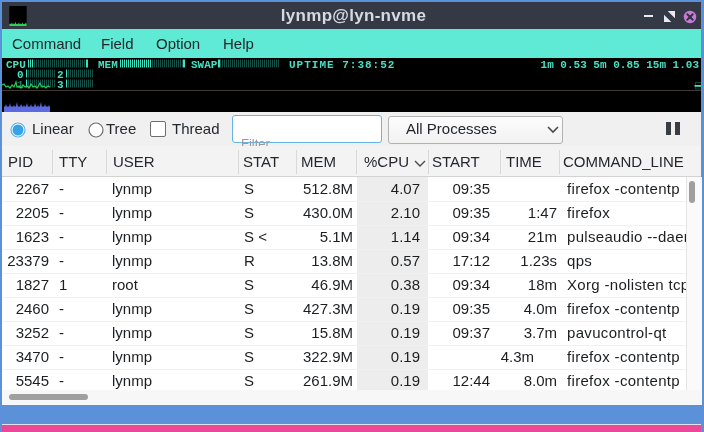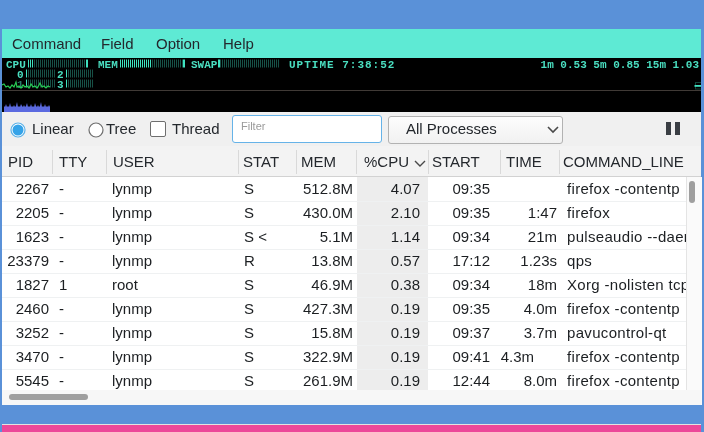--- a/index.html
+++ b/index.html
@@ -15,21 +15,21 @@
   .menubar span{position:absolute;top:6px;}
   
   .panel1{position:absolute;left:2px;top:58px;width:699px;height:33px;background:#000;}
   .redline{position:absolute;left:2px;top:90px;width:699px;height:1px;background:#403a36;}
   .panel2{position:absolute;left:2px;top:91px;width:699px;height:21px;background:#000;}
   
   .toolbar{position:absolute;left:2px;top:112px;width:699px;height:34px;background:#f0f0f0;}
   .tlabel{position:absolute;top:8px;font-size:15px;color:#24282d;}
   .filter{position:absolute;left:230px;top:3px;width:148px;height:26px;background:#fff;
           border:1px solid #66b3e8;border-radius:3px;}
-  .filter span{position:absolute;left:8px;top:4px;color:#9a9a9a;font-size:11px;}
+  .filter span{position:absolute;left:8px;top:20px;color:#9a9a9a;font-size:13px;}
   .combo{position:absolute;left:386px;top:4px;width:173px;height:26px;border:1px solid #b2b2b2;
          border-radius:3px;background:linear-gradient(#fdfdfd,#f1f1f1);}
   .combo span{position:absolute;left:17px;top:3px;font-size:15px;color:#24282d;}
   
   .thead{position:absolute;left:2px;top:146px;width:699px;height:31px;background:#f3f3f3;
          border-bottom:0px;}
   .thead .cell{position:absolute;top:7px;font-size:15px;color:#24282d;}
   .thead .vsep{position:absolute;top:4px;height:24px;width:1px;background:#d9d9d9;}
   .headline{position:absolute;left:2px;top:176px;width:699px;height:1px;background:#d2d2d2;}
   
@@ -45,20 +45,36 @@
   .hband{position:absolute;left:2px;top:390px;width:699px;height:15px;background:#f7f7f7;}
   .hthumb{position:absolute;left:9px;top:394px;width:79px;height:6px;background:#9f9f9f;border-radius:3px;}
   
   .status{position:absolute;left:2px;top:424px;width:699px;height:24px;background:#ec4899;
           font-size:15px;color:#2b2f33;border-top:1px solid #e2e2e2;}
   .status span{position:absolute;left:1px;top:5px;}
   .lcd{font-family:"Liberation Mono",monospace;font-weight:bold;color:#4adec0;}
 </style></head>
 <body>
 <div class="win">
+  <div class="titlebar">
+    <div class="title">lynmp@lyn-nvme</div>
+    <svg class="abs" style="left:7px;top:4px" width="18" height="20" viewBox="0 0 20 23">
+      <rect x="0" y="0" width="20" height="23" fill="#000"></rect>
+      <path d="M0 21 L1 20 L2 21 L3 19 L4 21 L5 20 L6 21 L7 18 L8 21 L9 20 L10 21 L11 19 L12 21 L13 20 L14 21 L15 19 L16 21 L17 20 L18 21 L19 19 L20 21 L20 23 L0 23 Z" fill="#2fd257"></path>
+    </svg>
+    <div class="abs" style="left:642px;top:13px;width:9px;height:2px;background:#e8eaee;"></div>
+    <svg class="abs" style="left:662px;top:9px" width="11" height="11" viewBox="0 0 12 12">
+      <polygon points="4,0 12,0 12,8" fill="#e8eaee"></polygon>
+      <polygon points="0,4 8,12 0,12" fill="#e8eaee"></polygon>
+    </svg>
+    <svg class="abs" style="left:681px;top:8px" width="14" height="14" viewBox="0 0 18 18">
+      <circle cx="9" cy="9" r="8" fill="#c87ad8"></circle>
+      <path d="M5.5 5.5 L12.5 12.5 M12.5 5.5 L5.5 12.5" stroke="#30343f" stroke-width="2.4" stroke-linecap="round"></path>
+    </svg>
+  </div>
 
   <div class="menubar">
     <span style="left:10px">Command</span>
     <span style="left:99px">Field</span>
     <span style="left:154px">Option</span>
     <span style="left:221px">Help</span>
   </div>
 
   <div class="panel1">
     <svg width="699" height="33" viewBox="0 0 699 33">
@@ -239,21 +255,20 @@
       <i class="r" style="left:473px;width:82px">3.7m</i>
         <i style="left:565px;letter-spacing:0.32px">pavucontrol-qt</i>
     </div>
     <div class="row" style="top:168px">
       <i class="r" style="left:0px;width:47px">3470</i>
         <i style="left:57px">-</i>
         <i style="left:110px">lynmp</i>
       <i style="left:242px">S</i>
         <i class="r" style="left:268px;width:83px">322.9M</i>
       <i class="r" style="left:338px;width:80px">0.19</i>
-        <i class="r" style="left:408px;width:80px">09:41</i>
       <i class="r" style="left:450px;width:82px">4.3m</i>
         <i style="left:565px;letter-spacing:0.32px">firefox -contentp</i>
     </div>
     <div class="row" style="top:192px">
       <i class="r" style="left:0px;width:47px">5545</i>
         <i style="left:57px">-</i>
         <i style="left:110px">lynmp</i>
       <i style="left:242px">S</i>
         <i class="r" style="left:268px;width:83px">261.9M</i>
       <i class="r" style="left:338px;width:80px">0.19</i>

